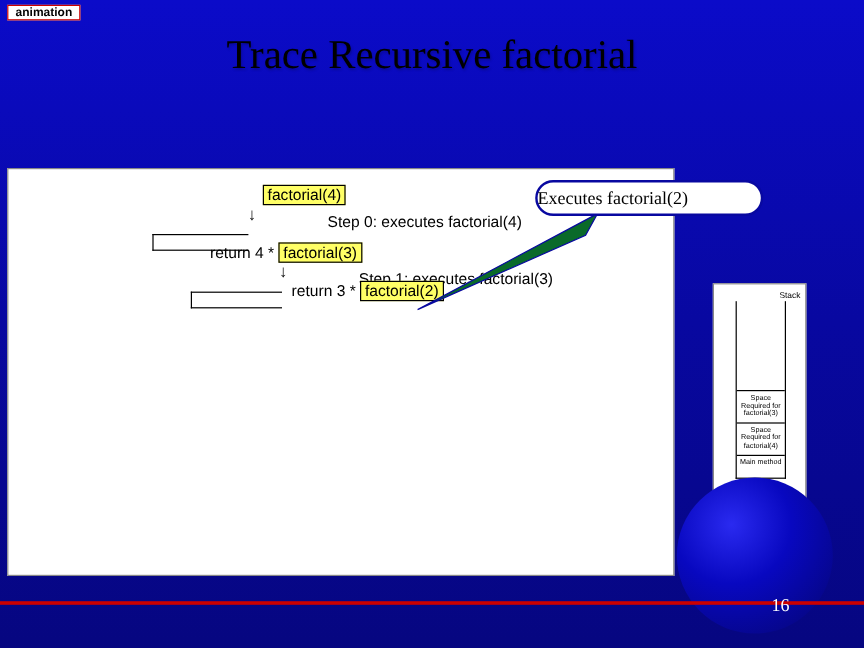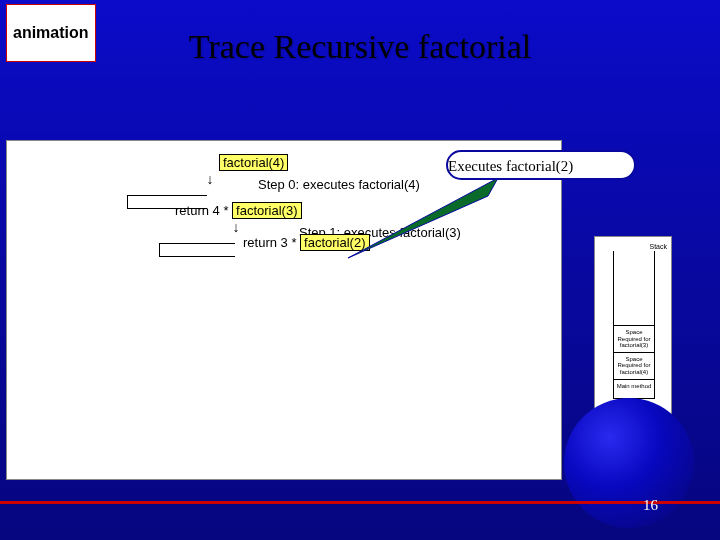--- a/index.html
+++ b/index.html
@@ -10,24 +10,24 @@
     font-family: "Times New Roman", serif;
     position: relative;
     overflow: hidden;
   }
   .animation-tag {
     position: absolute;
     top: 4px;
     left: 6px;
     background: #fff;
     border: 1.5px solid #c00;
-    padding: 19px 6px;
+    padding: 0 6px;
     font-family: Arial, sans-serif;
     font-weight: bold;
-    font-size: 16px;
+    font-size: 10px;
     color: #000;
   }
   .title {
     position: absolute;
     top: 28px;
     left: 0;
     width: 100%;
     text-align: center;
     color: #000;
     font-size: 34px;
@@ -168,21 +168,21 @@
 <div class="sphere"></div>
 
 <div class="main-panel">
 
   <div class="trace" style="top:14px; left:172px;">
     <span class="highlight">factorial(4)</span>
   </div>
 
   <div class="arrow-down" style="top:32px; left:198px;">↓</div>
 
-  <div class="trace" style="top:36px; left:211px;">Step 0: executes factorial(4)</div>
+  <div class="trace" style="top:36px; left:226px;">Step 0: executes factorial(4)</div>
 
   <div class="bracket" style="top:54px; left:120px; width:80px; height:14px;"></div>
 
   <div class="trace" style="top:62px; left:128px;">
     <span>return 4 * </span><span class="highlight">factorial(3)</span>
   </div>
 
   <div class="arrow-down" style="top:80px; left:224px;">↓</div>
 
   <div class="trace" style="top:84px; left:252px;">Step 1: executes factorial(3)</div>

